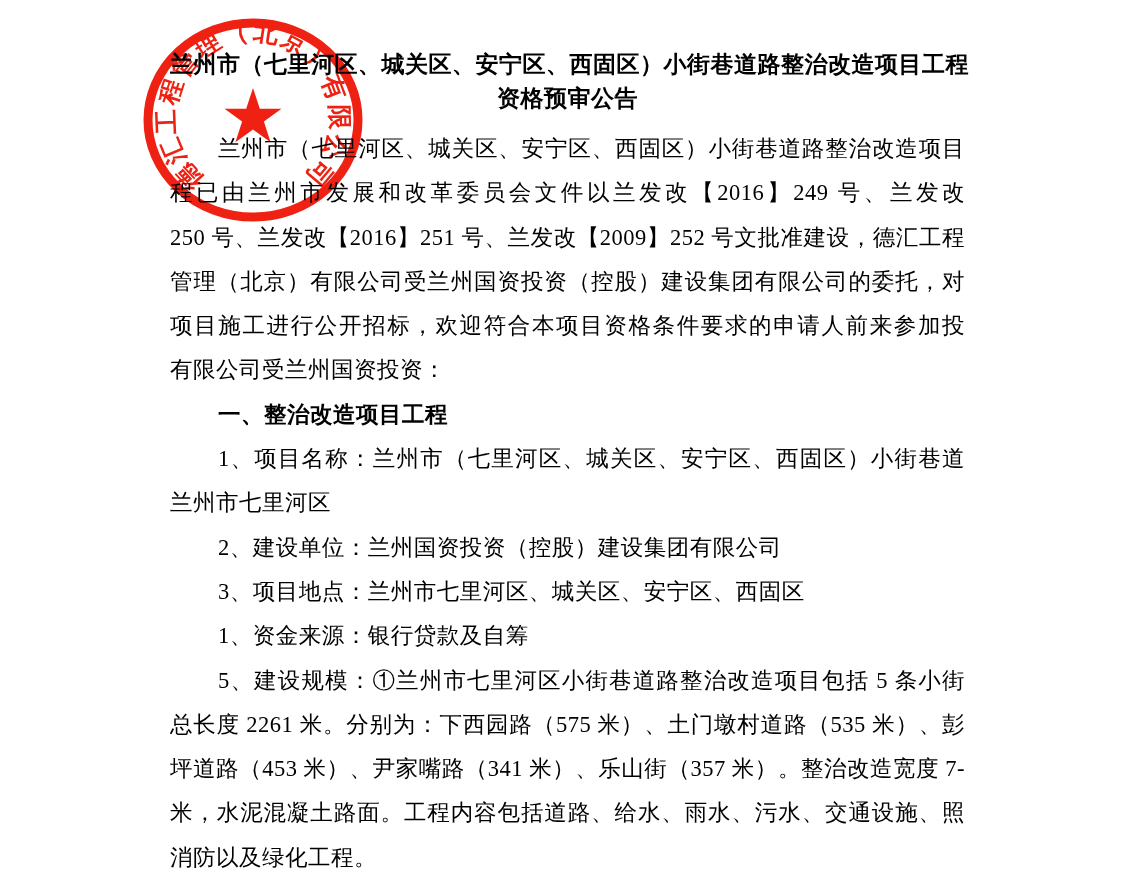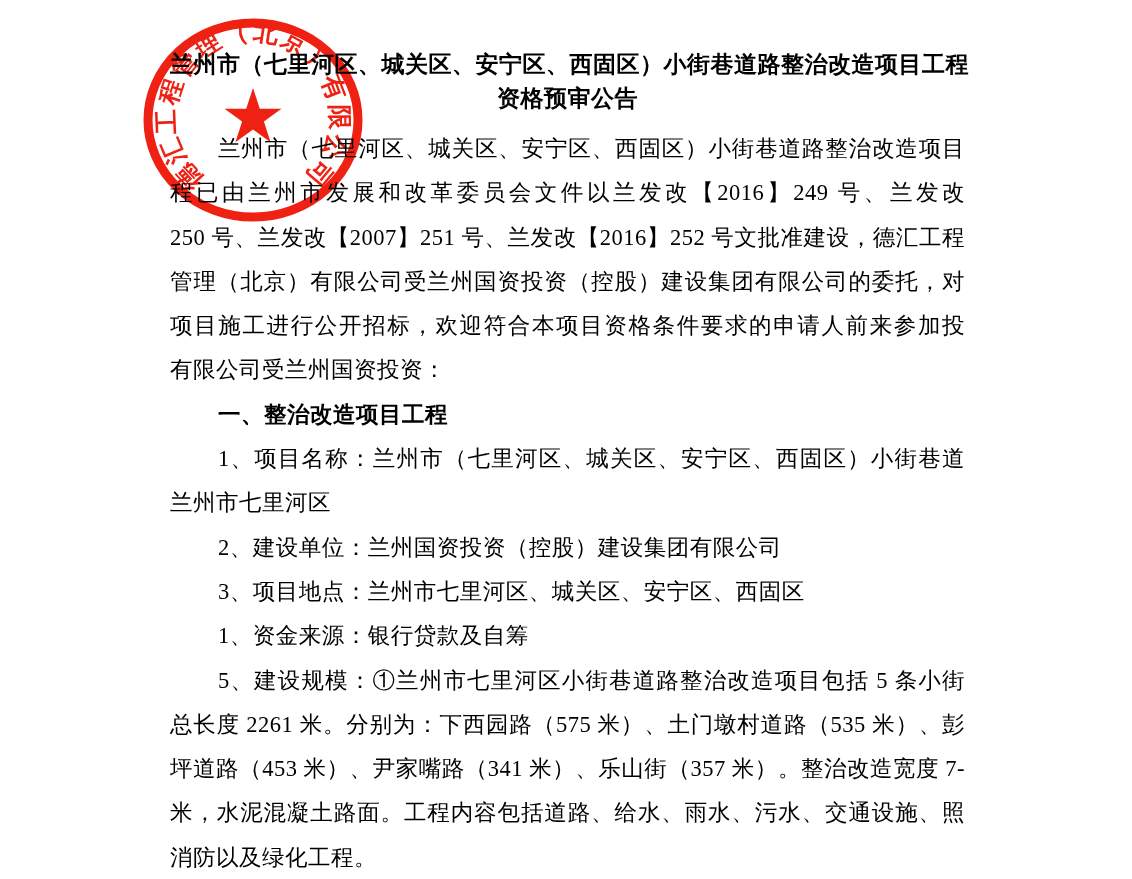--- a/index.html
+++ b/index.html
@@ -76,21 +76,21 @@
 
   <div class="content">
 
     <div class="title-line">兰州市（七里河区、城关区、安宁区、西固区）小街巷道路整治改造项目工程</div>
     <div class="title-line">资格预审公告</div>
 
     <div class="body-lines">
 
       <div class="line j indent">兰州市（七里河区、城关区、安宁区、西固区）小街巷道路整治改造项目工</div>
       <div class="line j">程已由兰州市发展和改革委员会文件以兰发改【2016】249 号、兰发改【2016】</div>
-      <div class="line j">250 号、兰发改【2007】251 号、兰发改【2016】252 号文批准建设，德汇工程</div>
+      <div class="line j">250 号、兰发改【2016】251 号、兰发改【2009】252 号文批准建设，德汇工程</div>
       <div class="line j">管理（北京）有限公司受兰州国资投资（控股）建设集团有限公司的委托，对该</div>
       <div class="line j">项目施工进行公开招标，欢迎符合本项目资格条件要求的申请人前来参加投标，</div>
       <div class="line">有限公司受兰州国资投资：</div>
 
       <div class="line bold indent">一、整治改造项目工程</div>
 
       <div class="line j indent">1、项目名称：兰州市（七里河区、城关区、安宁区、西固区）小街巷道路</div>
       <div class="line">兰州市七里河区</div>
 
       <div class="line indent">2、建设单位：兰州国资投资（控股）建设集团有限公司</div>

